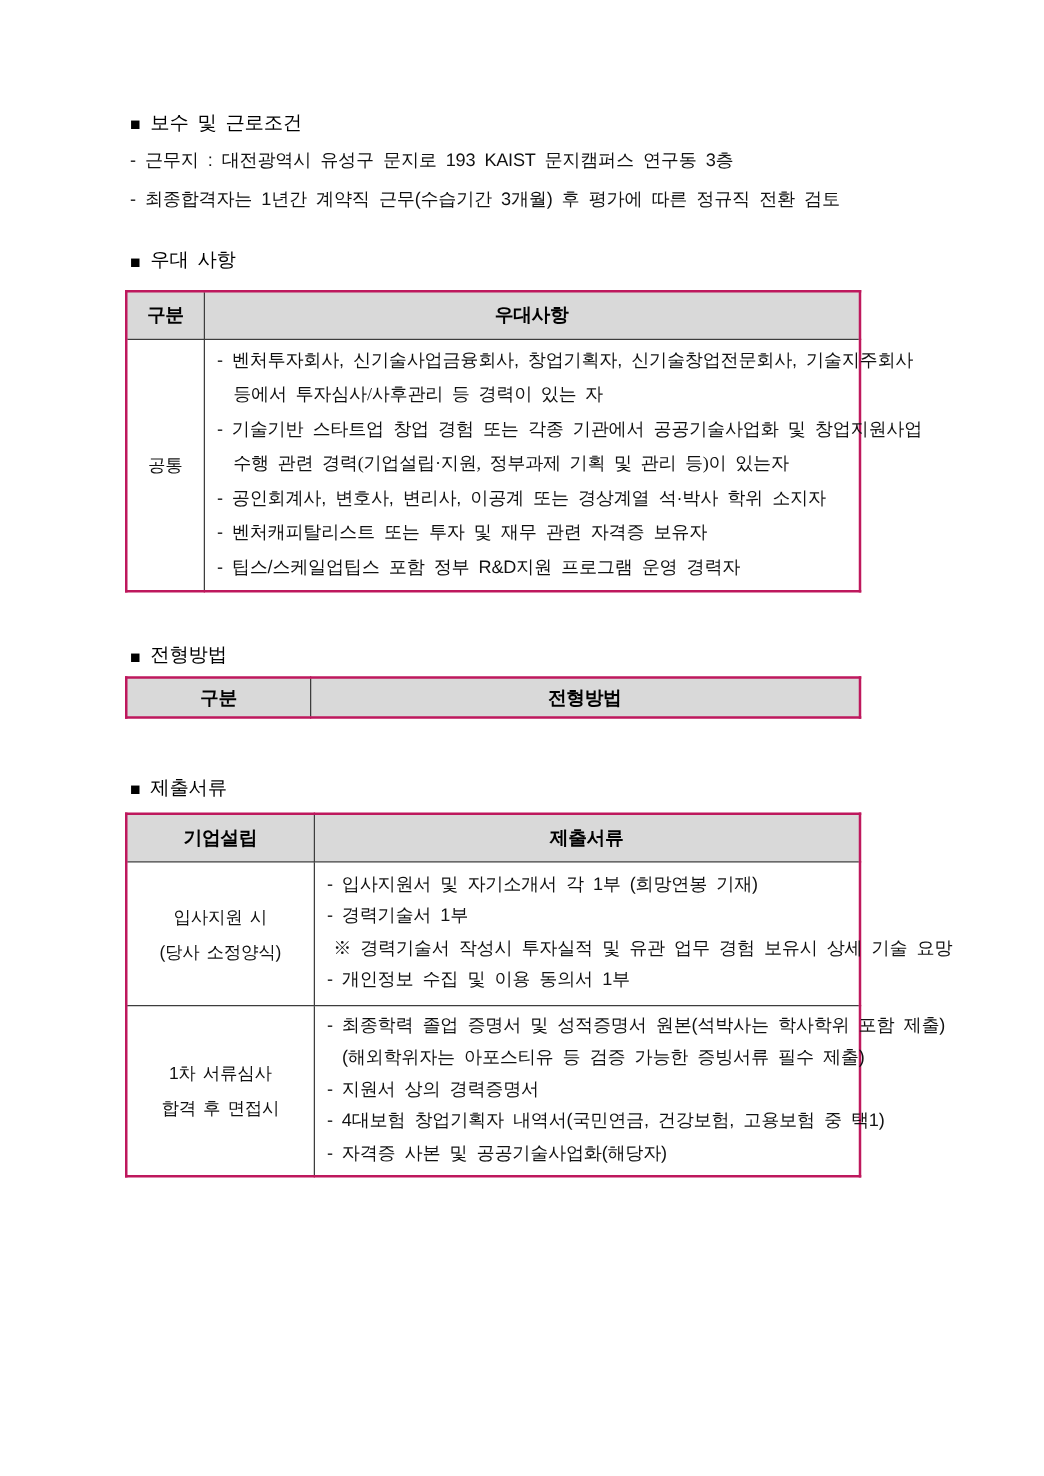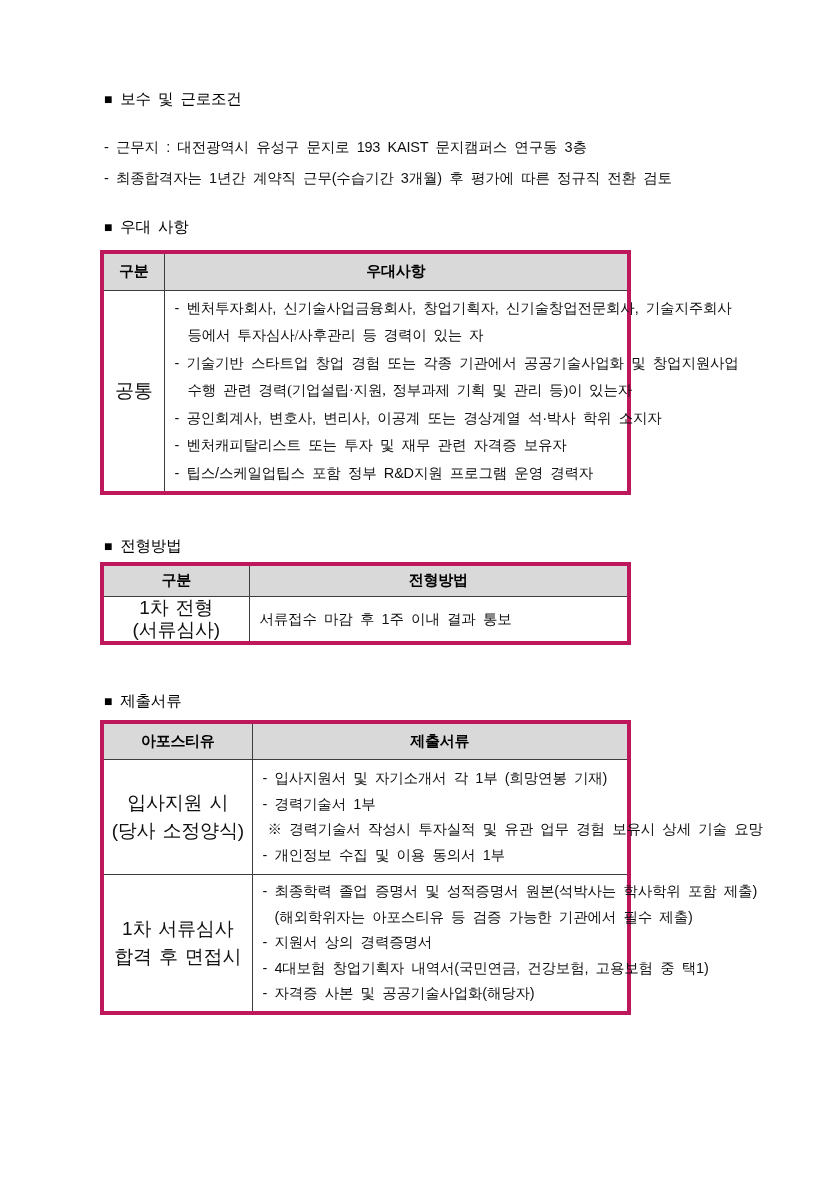--- a/index.html
+++ b/index.html
@@ -25,38 +25,38 @@
     align-items: center;
     gap: 8px;
     padding-left: 4px;
     font-size: 15.5px;
     line-height: 22px;
     color: #000000;
     letter-spacing: -0.2px;
     word-spacing: 3px;
   }
   .bullet-sq { font-size: 14px; line-height: 1; }
-  .plain-lines { margin-top: 22px; }
+  .plain-lines { margin-top: 4px; }
   .pline {
     font-size: 14.5px;
     line-height: 31px;
     padding-left: 4px;
     letter-spacing: -0.2px;
     word-spacing: 3.5px;
     white-space: nowrap;
   }
   .h2 { margin-top: 22px; margin-bottom: 12px; }
   .h3 { margin-top: 40px; margin-bottom: 5px; }
   .h4 { margin-top: 45px; margin-bottom: 8px; }
 
   table.doc {
     border-collapse: collapse;
-    width: 531px;
+    width: 589px;
     table-layout: fixed;
-    border: 4px solid #be185d;
+    border: 2px solid #be185d;
   }
   table.doc th, table.doc td { border: 1px solid #3d3d3d; }
   table.doc th {
     background: #d9d9d9;
     font-weight: bold;
     font-size: 15px;
     text-align: center;
     letter-spacing: -0.3px;
     color: #000000;
   }
@@ -69,21 +69,21 @@
   .t3 td.r1 { height: 115px; }
   .t3 td.r2 { height: 125px; }
 
   .col-narrow { width: 62px; }
   .col-mid    { width: 147px; }
   .col-mid3   { width: 150px; }
 
   td.lbl {
     text-align: center;
     vertical-align: middle;
-    font-size: 19px;
+    font-size: 14px;
     line-height: 22px;
     letter-spacing: -0.2px;
     word-spacing: 2px;
     color: #111111;
   }
   .t3 td.lbl { line-height: 28px; text-align: center; }
   td.bodycell {
     vertical-align: middle;
     padding: 4px 6px 4px 10px;
   }
@@ -156,44 +156,35 @@
           <col class="col-mid">
           <col>
         </colgroup>
       <thead>
         <tr>
           <th>구분</th>
           <th>전형방법</th>
         </tr>
       </thead>
       <tbody>
-        <tr>
-          <td class="lbl r1">
-            <div>1차 전형</div>
-            <div>(서류심사)</div>
-          </td>
-          <td class="bodycell r1">
-            <div class="tline">서류접수 마감 후 1주 이내 결과 통보</div>
-          </td>
-        </tr>
       </tbody>
     </table>
 
     <div class="heading h4">
       <span class="bullet-sq">■</span>
       <span>제출서류</span>
     </div>
     <table class="doc t3">
       <colgroup>
           <col class="col-mid3">
           <col>
         </colgroup>
       <thead>
         <tr>
-          <th>아포스티유</th>
+          <th>기업설립</th>
           <th>제출서류</th>
         </tr>
       </thead>
       <tbody>
         <tr>
           <td class="lbl r1">
             <div>입사지원 시</div>
             <div>(당사 소정양식)</div>
           </td>
           <td class="bodycell r1">
@@ -203,21 +194,21 @@
             <div class="tline">- 개인정보 수집 및 이용 동의서 1부</div>
           </td>
         </tr>
         <tr>
           <td class="lbl r2">
             <div>1차 서류심사</div>
             <div>합격 후 면접시</div>
           </td>
           <td class="bodycell r2">
             <div class="tline">- 최종학력 졸업 증명서 및 성적증명서 원본(석박사는 학사학위 포함 제출)</div>
-            <div class="tline cont2">(해외학위자는 아포스티유 등 검증 가능한 기관에서 필수 제출)</div>
+            <div class="tline cont2">(해외학위자는 아포스티유 등 검증 가능한 증빙서류 필수 제출)</div>
             <div class="tline">- 지원서 상의 경력증명서</div>
             <div class="tline">- 4대보험 창업기획자 내역서(국민연금, 건강보험, 고용보험 중 택1)</div>
             <div class="tline">- 자격증 사본 및 공공기술사업화(해당자)</div>
           </td>
         </tr>
       </tbody>
     </table>
 
   </div>
 </div>

